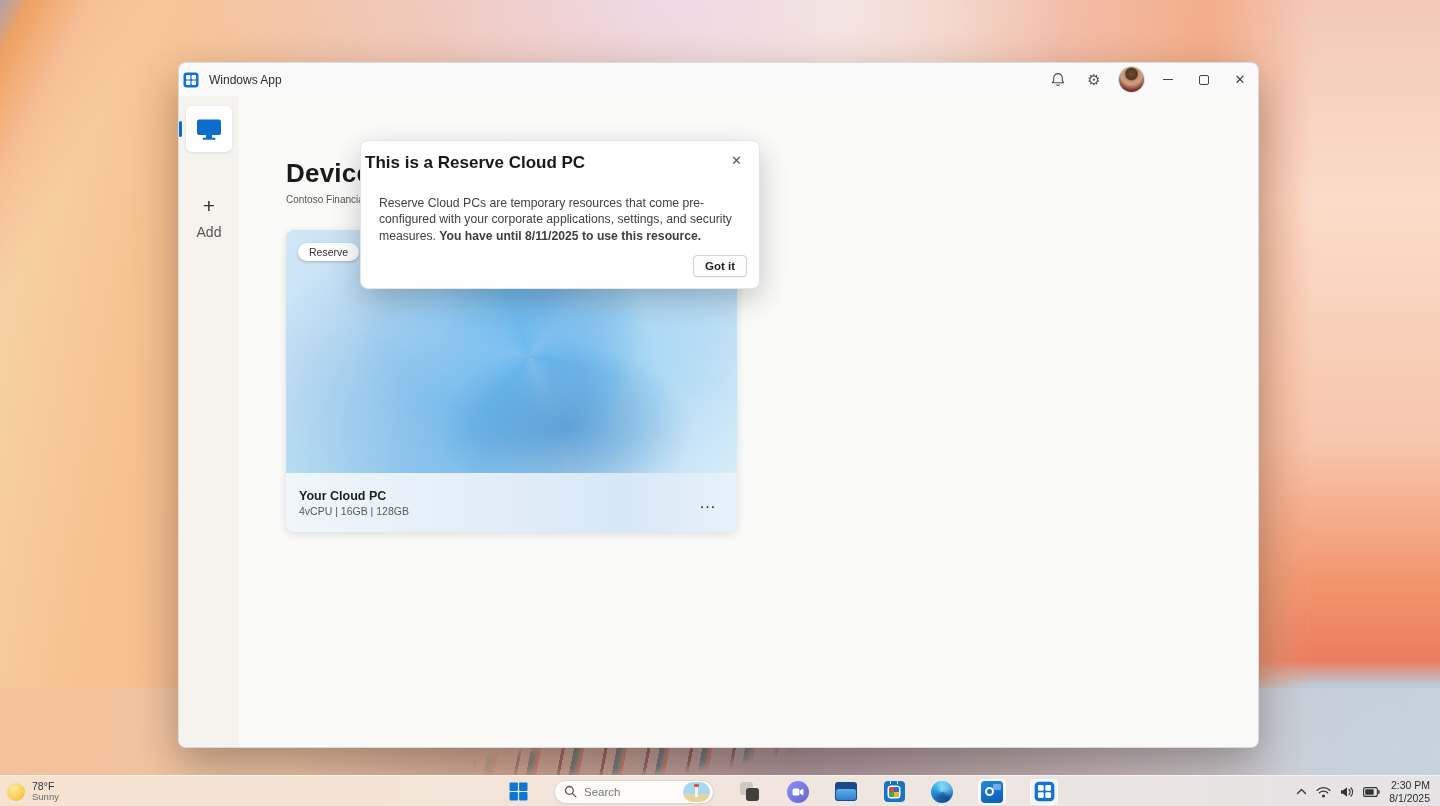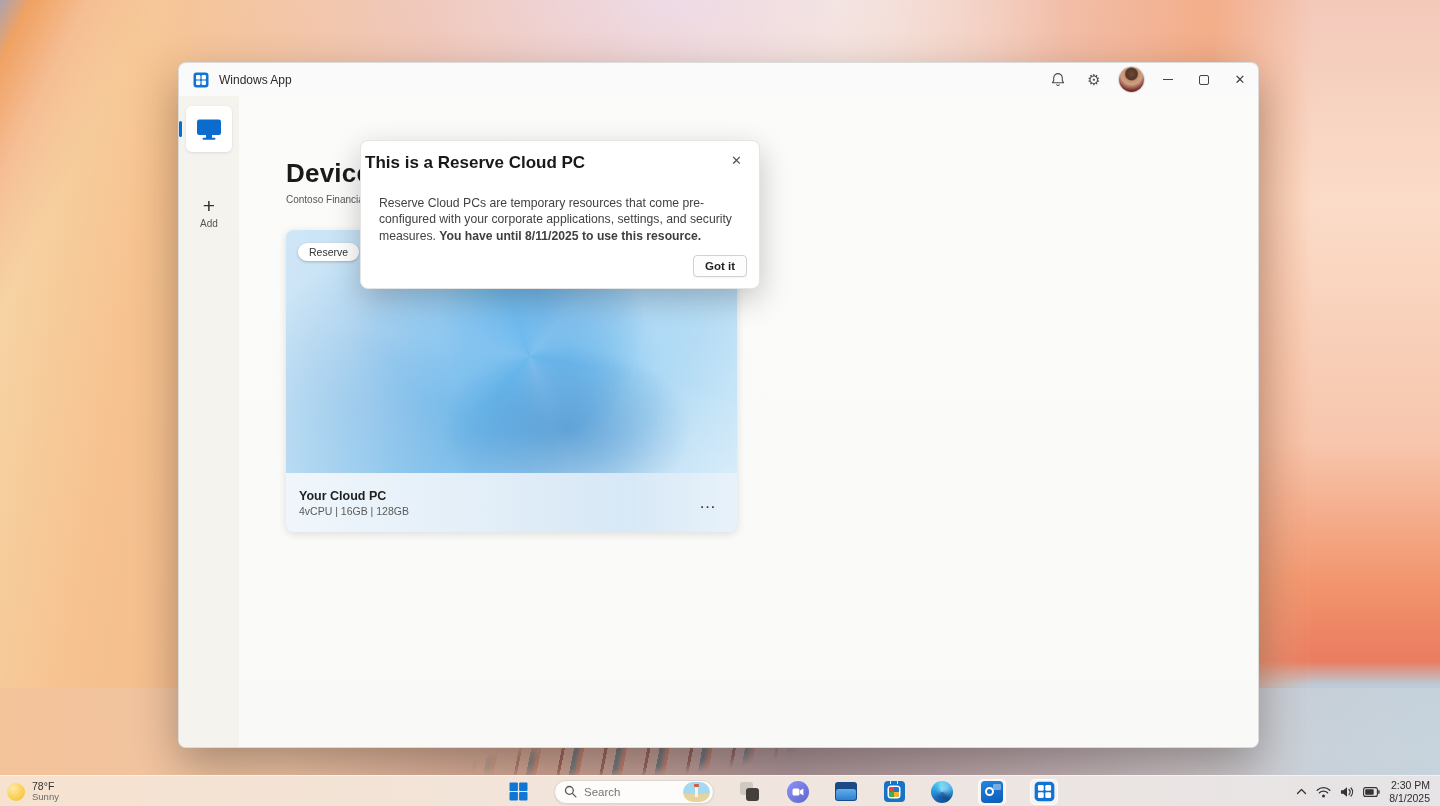--- a/index.html
+++ b/index.html
@@ -30,42 +30,42 @@
   .swirl-stripes { position:absolute; left:468px; top:732px; width:340px; height:46px; transform:rotate(-4deg);
     background:repeating-linear-gradient(105deg, rgba(0,0,0,0) 0 10px, rgba(122,56,48,.55) 10px 13px,
       rgba(0,0,0,0) 13px 22px, rgba(44,90,105,.5) 22px 25px, rgba(186,84,62,.4) 30px 32px, rgba(0,0,0,0) 32px 42px);
     -webkit-mask:radial-gradient(closest-side,#000 55%, transparent 100%);
             mask:radial-gradient(closest-side,#000 55%, transparent 100%); }
 
   
   .app-window { position:absolute; left:178px; top:62px; width:1081px; height:686px;
     background:#fafafa; border:1px solid rgba(0,0,0,.12); border-radius:8px;
     box-shadow:0 18px 45px rgba(0,0,0,.30); z-index:10; overflow:hidden; }
-  .titlebar { height:33px; display:flex; align-items:center; padding-left:14px; }
+  .titlebar { height:33px; display:flex; align-items:center; padding-left:4px; }
   .titlebar .app-title { font-size:12px; color:#2b2b2b; margin-left:10px; }
   .tb-right { margin-left:auto; display:flex; align-items:center; height:33px; }
   .tb-btn { width:36px; height:33px; display:flex; align-items:center; justify-content:center; color:#444; }
   .tb-btn.avatar-cell { width:38px; }
   .gear-glyph { font-size:15px; line-height:1; color:#555; }
   .avatar { width:25px; height:25px; border-radius:50%;
     background:radial-gradient(circle at 50% 28%, #6b4a38 0%, #533624 26%, #c98e6f 32%, #caa183 48%, #7a2d2b 75%, #4d1f1e 100%);
     box-shadow:0 0 0 1px rgba(0,0,0,.12); }
   .min-glyph { width:10px; height:1px; background:#444; }
   .max-glyph { width:10px; height:10px; border:1.2px solid #444; border-radius:2px; }
   .close-glyph { font-size:13px; color:#444; }
 
   .window-body { position:absolute; top:33px; left:0; right:0; bottom:0; display:flex; }
   .sidebar { width:60px; background:#f4f3ee; position:relative; flex:0 0 60px; }
   .nav-tile { position:absolute; left:7px; top:10px; width:46px; height:46px; background:#fff;
     border-radius:6px; display:flex; align-items:center; justify-content:center;
     box-shadow:0 1px 3px rgba(0,0,0,.10); }
   .nav-accent { position:absolute; left:0; top:25px; width:3px; height:16px; border-radius:2px; background:#0b6cce; }
   .add-btn { position:absolute; left:0; top:100px; width:60px; text-align:center; }
   .plus-glyph { font-size:21px; font-weight:300; color:#333; line-height:20px; }
-  .add-label { font-size:10px; color:#555; margin-top:2px; }
+  .add-label { font-size:14px; color:#555; margin-top:8px; }
 
   .content { flex:1; position:relative;
     background:linear-gradient(180deg,#fbfbfa, #f9f9f8); }
   .page-title { position:absolute; left:47px; top:62px; font-size:26px; font-weight:700; color:#1a1a1a; letter-spacing:.2px; }
   .page-subtitle { position:absolute; left:47px; top:98px; font-size:10px; color:#565656; }
 
   .pc-card { position:absolute; left:47px; top:134px; width:451px; height:302px; border-radius:8px;
     overflow:hidden; box-shadow:0 2px 8px rgba(0,0,0,.12); background:#dbeaf7; }
   .pc-card .card-image { position:absolute; inset:0 0 59px 0;
     background:

